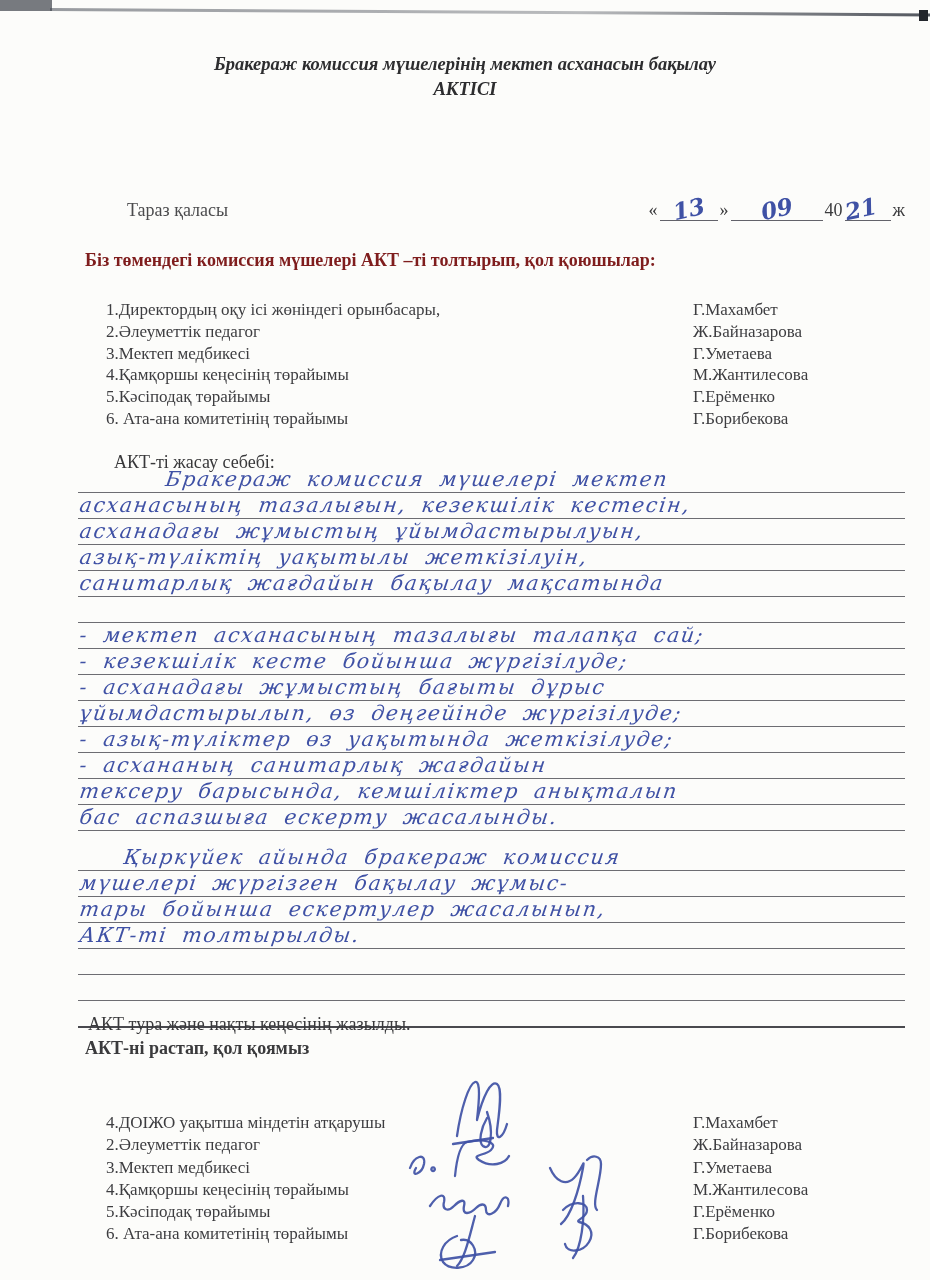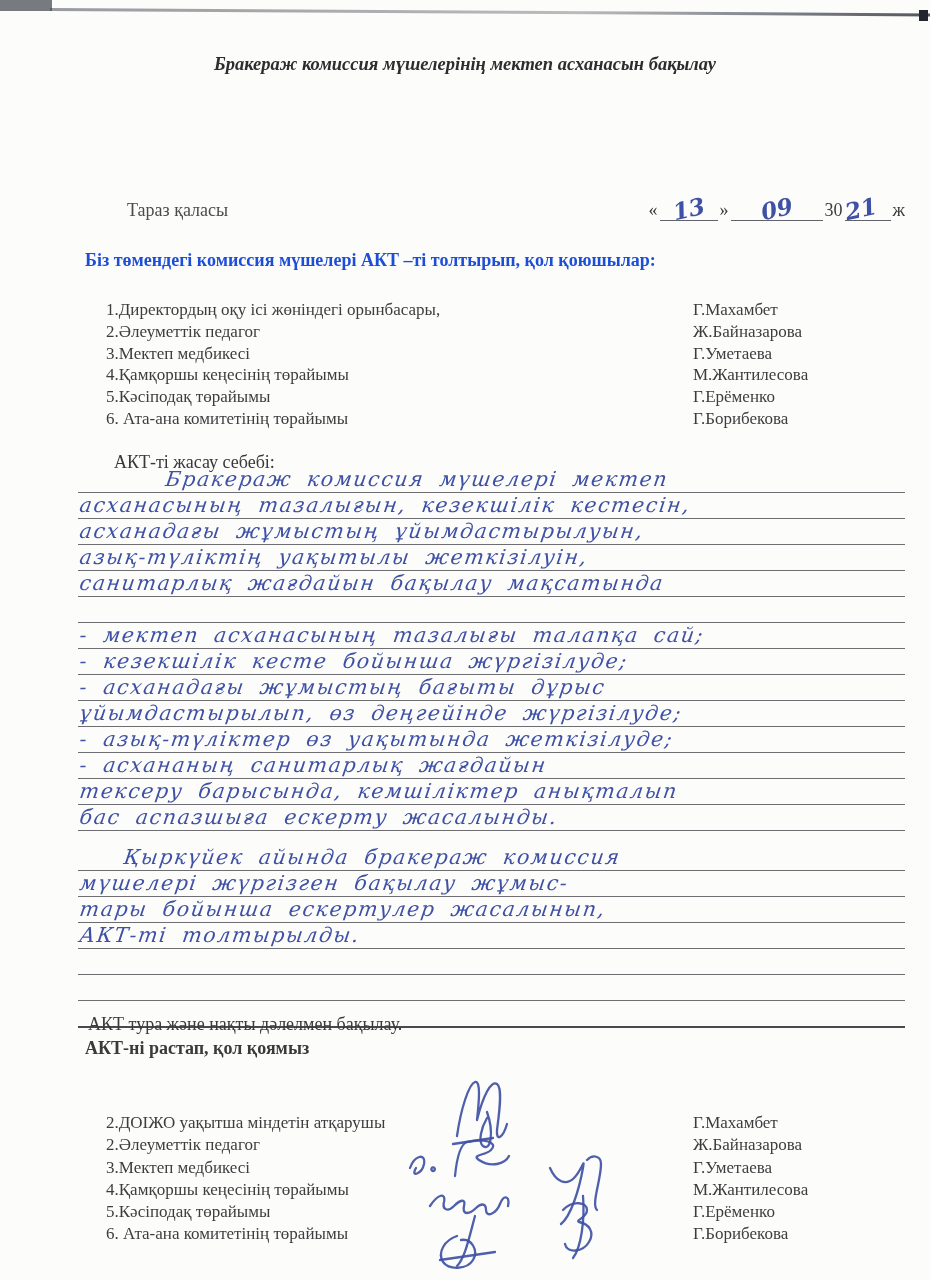--- a/index.html
+++ b/index.html
@@ -27,21 +27,21 @@
     justify-content:space-between;align-items:flex-end;font-size:18px;color:#4b4b4d;gap:45px;}
   .date-part{display:flex;align-items:flex-end;color:#3c3c3e;font-size:18px;}
   .d-underline{display:inline-block;border-bottom:1.6px solid #62626a;text-align:center;
     height:24px;margin:0 2px;}
   .d-day{width:58px;} .d-month{width:92px;} .d-year{width:46px;text-align:left;}
   .ink{color:var(--ink);}
   .hw-digit{display:inline-block;font-family:"DejaVu Serif",serif;font-style:italic;
     font-size:23px;font-weight:bold;transform:rotate(-12deg) translateY(-1px);}
 
   .intro{position:absolute;top:250px;left:85px;right:40px;font-weight:bold;
-    font-size:18px;color:#1d4ed8;}
+    font-size:18px;color:#7f1d1d;}
 
   .member-list{position:absolute;left:86px;right:25px;font-size:17px;color:#3d3d40;}
   .list-top{top:299px;}
   .list-bottom{top:1112px;}
   .m-row{display:flex;height:21.8px;line-height:21.8px;margin-left:20px;}
   .list-bottom .m-row{height:22.3px;line-height:22.3px;}
   .m-role{flex:1;white-space:nowrap;}
   .m-name{width:212px;white-space:nowrap;}
 
   .reason-label{position:absolute;top:452px;left:86px;font-size:18px;color:#38383a;margin-left:28px;}
@@ -68,30 +68,31 @@
 <body>
 
 <div class="page" style="--ink: #3f51a5;">
 
   <div class="scan-corner"></div>
   <div class="scan-topline"></div>
   <div class="scan-dot-right"></div>
 
   <div class="title-block">
     <div>Бракераж комиссия мүшелерінің мектеп асханасын бақылау</div>
+    <div>АКТІСІ</div>
   </div>
 
   <div class="city-date">
     <span>Тараз қаласы</span>
     <span class="date-part">
       <span>«</span>
       <span class="d-underline d-day"><span class="ink hw-digit">13</span></span>
       <span>»</span>
       <span class="d-underline d-month"><span class="ink hw-digit">09</span></span>
-      <span>30</span>
+      <span>40</span>
       <span class="d-underline d-year"><span class="ink hw-digit">21</span></span>
       <span>ж</span>
     </span>
   </div>
 
   <div class="intro">Біз төмендегі комиссия мүшелері АКТ –ті толтырып, қол қоюшылар:</div>
 
   <div class="member-list list-top">
     <div class="m-row">
       <span class="m-role">1.Директордың оқу ісі жөніндегі  орынбасары,</span>
@@ -142,26 +143,26 @@
     <div class="hw-line gap-before"><span class="hw-text indent-b">Қыркүйек айында бракераж комиссия</span></div>
     <div class="hw-line"><span class="hw-text">мүшелері жүргізген бақылау жұмыс-</span></div>
     <div class="hw-line"><span class="hw-text">тары бойынша ескертулер жасалынып,</span></div>
     <div class="hw-line"><span class="hw-text">АКТ-ті толтырылды.</span></div>
 
     <div class="hw-line"></div>
     <div class="hw-line"></div>
     <div class="hw-line dark"></div>
   </div>
 
-  <div class="closing closing-1">АКТ тура және нақты дәлелмен бақылау.</div>
+  <div class="closing closing-1">АКТ тура және нақты кеңесінің жазылды.</div>
   <div class="closing closing-2">АКТ-ні растап, қол қоямыз</div>
 
   <div class="member-list list-bottom">
     <div class="m-row">
-      <span class="m-role">2.ДОІЖО уақытша міндетін атқарушы</span>
+      <span class="m-role">4.ДОІЖО уақытша міндетін атқарушы</span>
       <span class="m-name">Г.Махамбет</span>
     </div>
     <div class="m-row">
       <span class="m-role">2.Әлеуметтік педагог</span>
       <span class="m-name">Ж.Байназарова</span>
     </div>
     <div class="m-row">
       <span class="m-role">3.Мектеп медбикесі</span>
       <span class="m-name">Г.Уметаева</span>
     </div>

